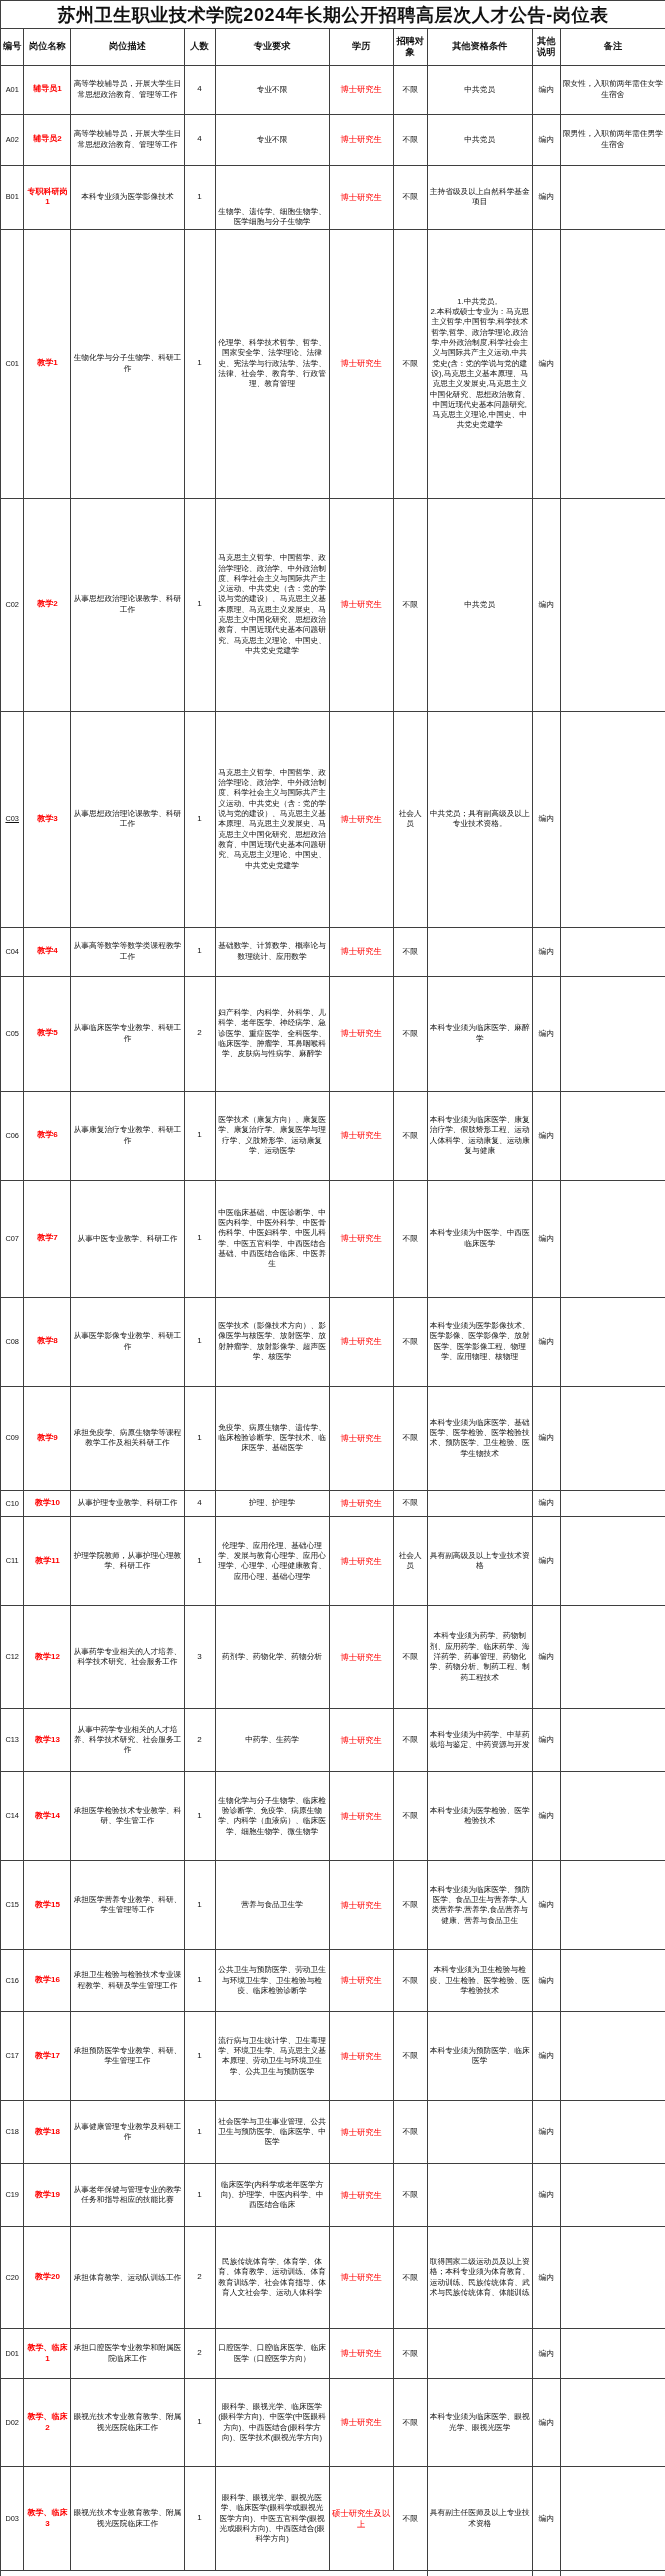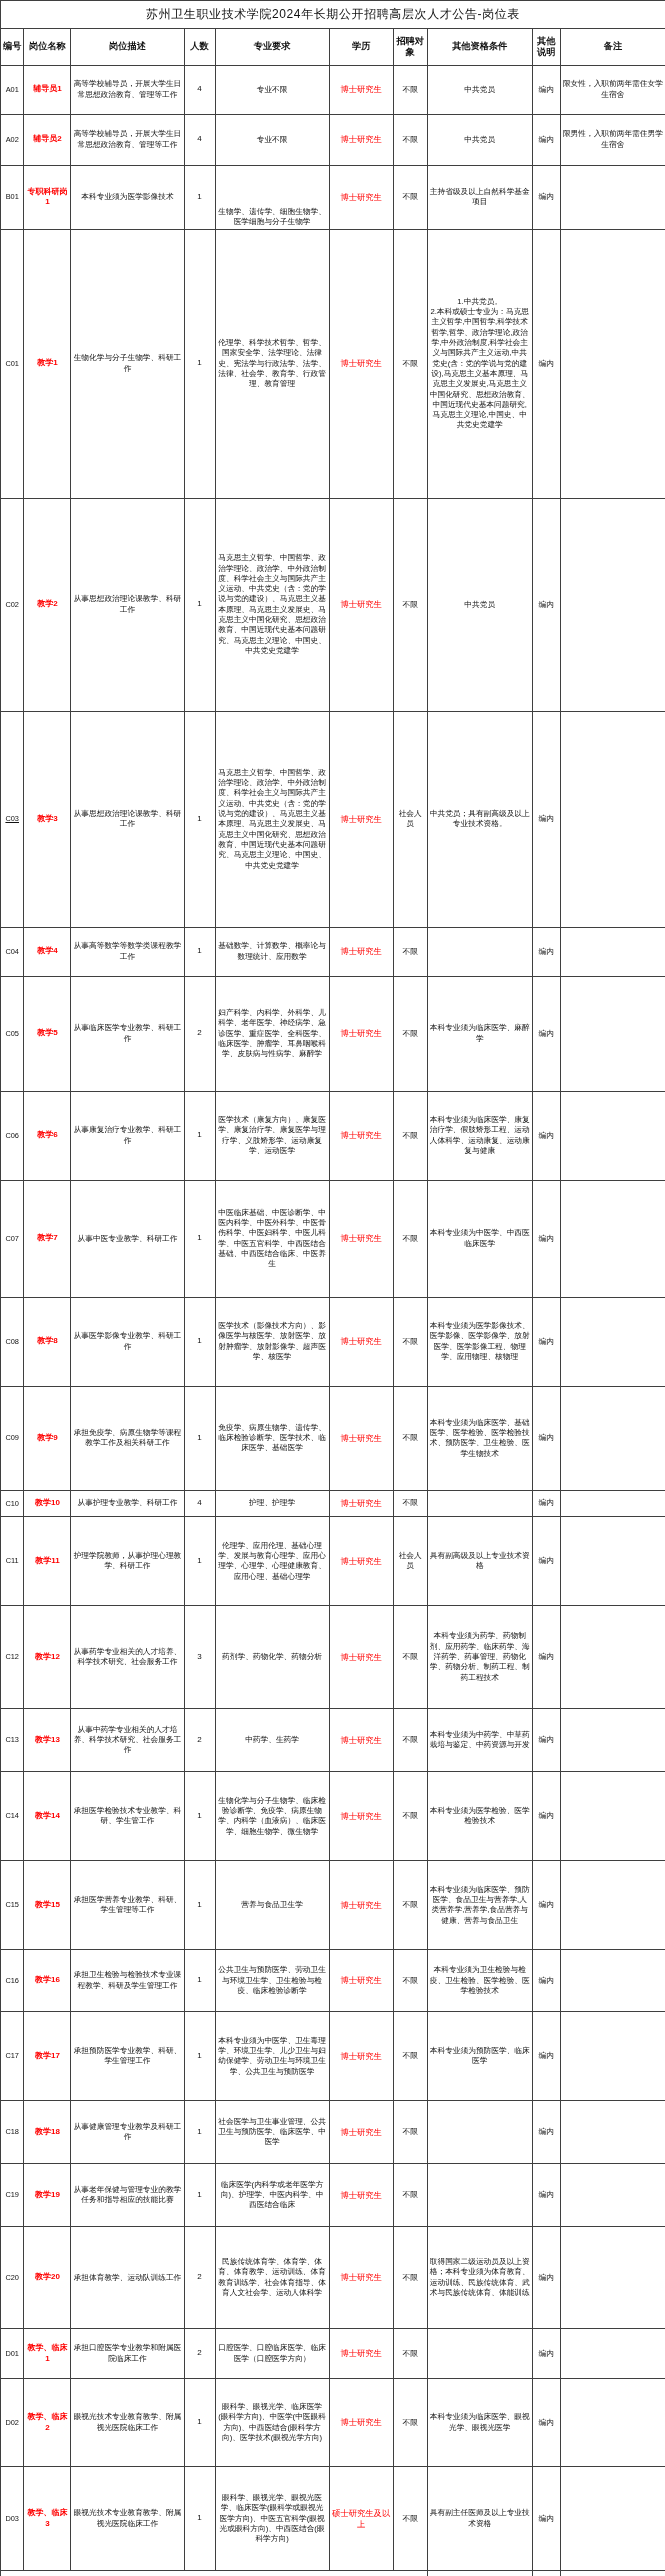--- a/index.html
+++ b/index.html
@@ -2,21 +2,21 @@
 <html style="--red: #ff0000;font-size:10px"><head>
 <meta charset="utf-8">
 <style>
   html,body{margin:0;padding:0;background:#ffffff;}
   .page{width:666px;margin:0 auto;background:#fff;
         font-family:"Liberation Sans","DejaVu Sans",sans-serif;color:#111;}
   table.roster{width:666px;table-layout:fixed;border-collapse:collapse;
         border:1.2px solid #2e2e2e;}
   th,td{border:0.6px solid #3f3f3f;padding:1.2px 1.8px;vertical-align:middle;
         text-align:center;word-break:break-all;overflow:hidden;}
-  .title-cell{height:25px;font-size:12px;font-weight:normal;letter-spacing:0.6px;}
+  .title-cell{height:25px;font-size:18px;font-weight:bold;letter-spacing:0.6px;}
   th{height:33px;font-size:9.2px;font-weight:bold;line-height:1.25;}
   .cv{margin:0 auto;overflow:hidden;font-size:7.7px;line-height:1.34;white-space:pre-wrap;}
   .c-id .cv{font-size:7.4px;}
   .c-name .cv{color:var(--red,#ff0000);font-weight:bold;font-size:8px;}
   .c-degree .cv{color:var(--red,#ff0000);font-size:8.3px;}
   .c-count .cv{font-size:8px;}
   .footer-cell{height:20px;text-align:left;font-size:9.2px;padding-left:3.7px;
         white-space:nowrap;overflow:hidden;}
 </style>
 </head>
@@ -670,21 +670,21 @@
           <td class="c-name">
             <div class="cv" style="max-height: 86px;">教学17</div>
           </td>
           <td class="c-desc">
             <div class="cv" style="max-height: 86px;">承担预防医学专业教学、科研、学生管理工作</div>
           </td>
           <td class="c-count">
             <div class="cv" style="max-height: 86px;">1</div>
           </td>
           <td class="c-major">
-            <div class="cv" style="max-height: 86px;">本科专业须为中医学、卫生毒理学、环境卫生学、儿少卫生与妇幼保健学、劳动卫生与环境卫生学、公共卫生与预防医学</div>
+            <div class="cv" style="max-height: 86px;">流行病与卫生统计学、卫生毒理学、环境卫生学、马克思主义基本原理、劳动卫生与环境卫生学、公共卫生与预防医学</div>
           </td>
           <td class="c-degree">
             <div class="cv" style="max-height: 86px;">博士研究生</div>
           </td>
           <td class="c-target">
             <div class="cv" style="max-height: 86px;">不限</div>
           </td>
           <td class="c-qual">
             <div class="cv" style="max-height: 86px;">本科专业须为预防医学、临床医学</div>
           </td>

